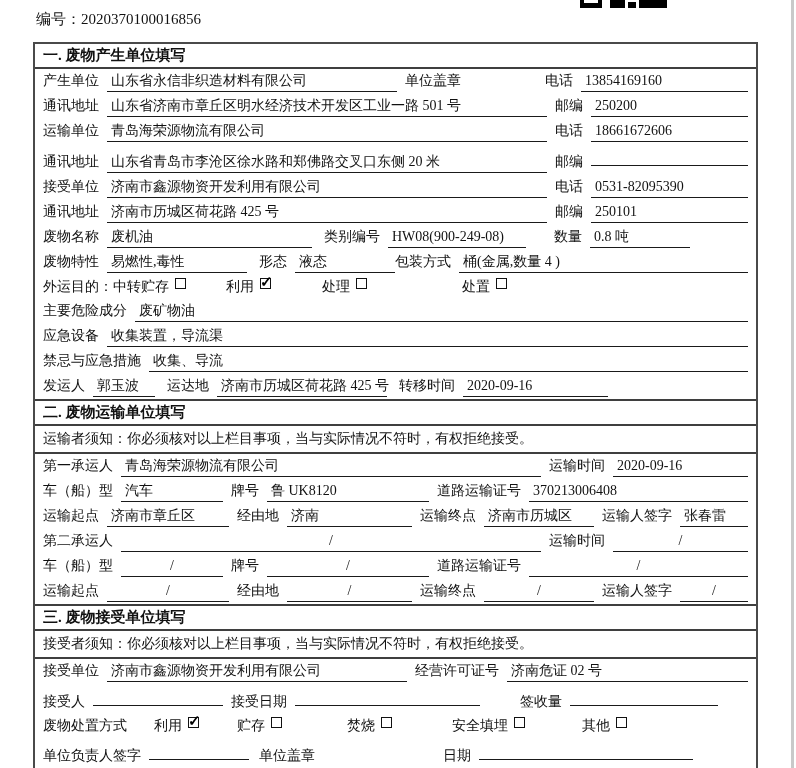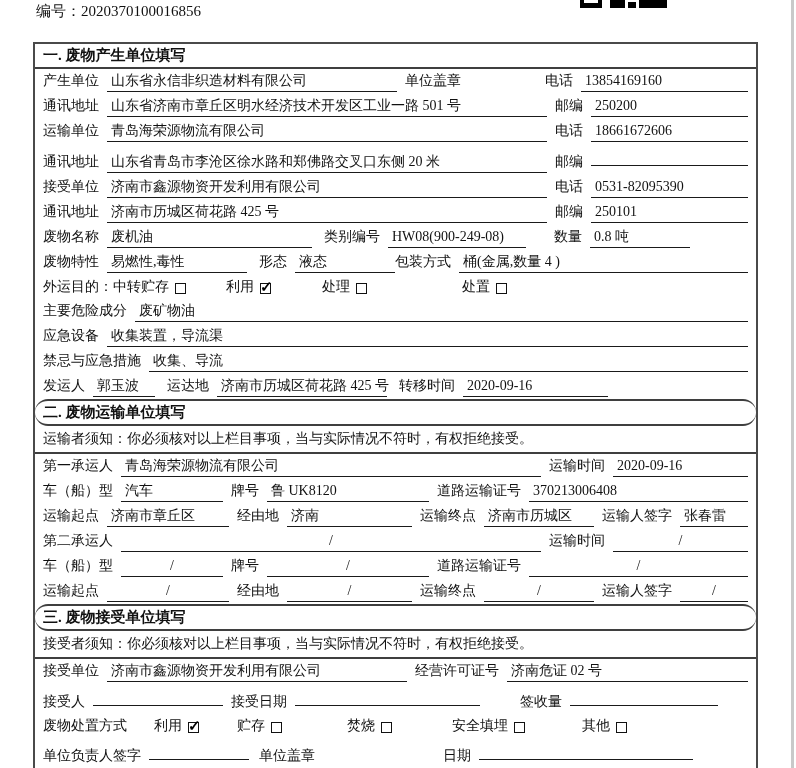--- a/index.html
+++ b/index.html
@@ -2,44 +2,44 @@
 <html><head>
 <meta charset="utf-8">
 <style>
   * { margin:0; padding:0; box-sizing:border-box; }
   html,body { width:796px; height:768px; background:#fff; overflow:hidden;
     font-family:"Liberation Serif","DejaVu Serif",serif; color:#111; }
   .page { position:relative; width:796px; height:768px; background:#fff; }
 
   
   .doc-header { position:relative; height:42px; }
-  .doc-number { position:absolute; left:36px; top:2px; font-size:15px; white-space:nowrap; }
+  .doc-number { position:absolute; left:36px; top:10px; font-size:15px; white-space:nowrap; }
   .doc-title { position:absolute; left:80px; width:716px; top:2px; text-align:center;
     font-size:24px; font-weight:bold; letter-spacing:2px;margin-top:48px; }
   .clip-marks { position:absolute; left:580px; top:0; width:90px; height:8px; overflow:hidden; }
   .clip-marks i { position:absolute; top:0; background:#000; height:8px; display:block; }
   .clip-marks i.m1 { left:0;  width:22px; height:8px; background:transparent; border-left:4px solid #000; border-right:4px solid #000; border-bottom:5px solid #000; }
   .clip-marks i.m2 { left:30px; width:15px; }
   .clip-marks i.m3 { left:48px; width:8px; height:6px; top:2px; }
   .clip-marks i.m4 { left:59px; width:28px; }
 
   .right-edge-line { position:absolute; top:0; right:2px; width:3px; height:768px; background:#c9c9c9; }
 
   
   .form-table { position:relative; margin-left:33px; width:725px; border:2px solid #4a4a4a; background:#fff; }
   .sec-header { font-size:15px; font-weight:bold; line-height:19px; padding:2px 8px;
     border-bottom:2px solid #3f3f3f; white-space:nowrap; }
-  .sec-header.bt { border-top:2px solid #3f3f3f;border-radius:13px; }
+  .sec-header.bt { border-top:2px solid #3f3f3f; }
   .notice-row { font-size:14px; line-height:20px; padding:3px 8px; border-bottom:2px solid #3f3f3f; white-space:nowrap; }
   .row { display:flex; align-items:baseline; font-size:14px; line-height:20px; padding:2px 8px; white-space:nowrap; }
   .lbl { flex:none; margin-right:8px; }
   .fill { border-bottom:1px solid #1a1a1a; padding:0 4px; min-height:20px; flex:none; overflow:visible; }
   .f-flex { flex:1 1 auto; }
   .slash { text-align:center; }
-  .opt { display:inline-flex; align-items:center; }
+  .opt { display:inline-flex; }
   .cb { display:inline-block; width:11px; height:11px; border:1px solid #111; margin-left:6px;
     position:relative; top:1px; flex:none; }
   .cb.on::after { content:"✓"; position:absolute; left:-1px; top:-7px; font-size:15px; font-weight:bold; color:#000; }
 </style>
 </head>
 <body>
 
 <div class="page">
 
   <div class="doc-header">

